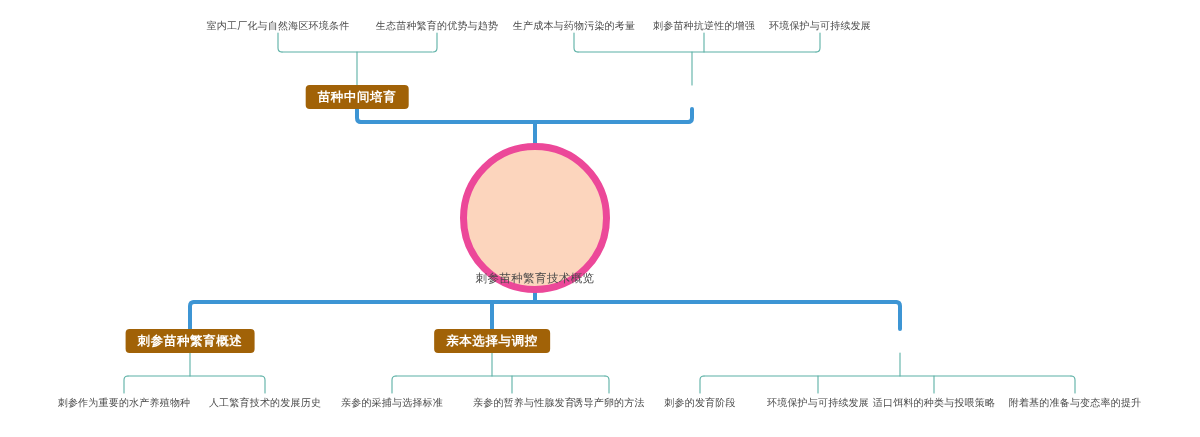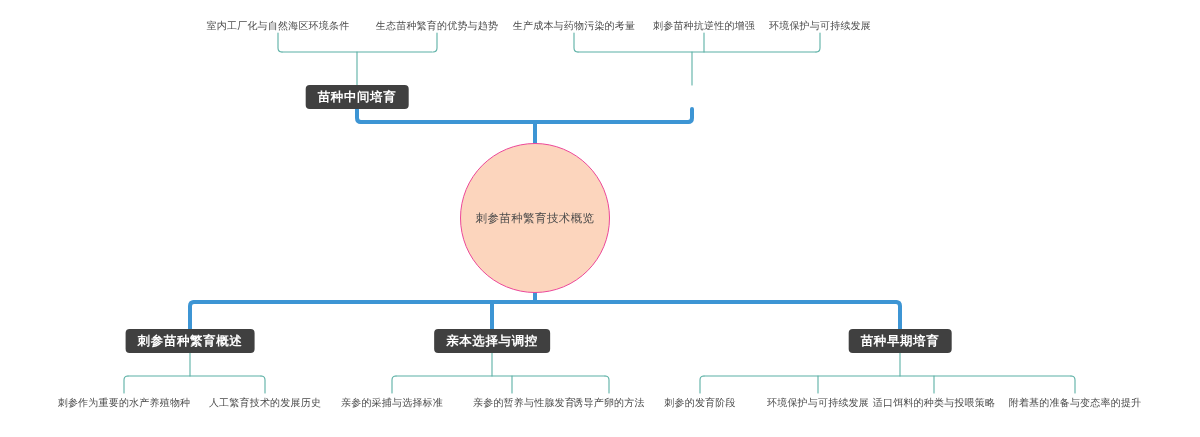--- a/index.html
+++ b/index.html
@@ -20,21 +20,21 @@
   #wires {
     position: absolute;
     left: 0;
     top: 0;
     width: 1200px;
     height: 437px;
     pointer-events: none;
   }
   .node-box {
     position: absolute;
-    background: #404040;
+    background: #a16207;
     color: #ffffff;
     border-radius: 4px;
     font-size: 12.5px;
     font-weight: bold;
     letter-spacing: 0.6px;
     display: flex;
     align-items: center;
     justify-content: center;
     white-space: nowrap;
     height: 24px;
@@ -50,24 +50,24 @@
     transform: translateX(-50%);
     letter-spacing: 0.2px;
     line-height: 14px;
   }
   #center-node {
     position: absolute;
     width: 150px;
     height: 150px;
     border-radius: 50%;
     background: #fcd5bd;
-    border: 1px solid #ec4899;
+    border: 7px solid #ec4899;
     box-sizing: border-box;
     display: flex;
-    align-items: center;
+    align-items: flex-end;
     justify-content: center;
     transform: translate(-50%, -50%);
   }
   #center-node .center-text {
     color: #4a4a4a;
     font-size: 11.5px;
     letter-spacing: 0.4px;
     white-space: nowrap;
   }
 </style>
@@ -147,21 +147,20 @@
   <div class="leaf-label" style="left:574px; top:19px;">生产成本与药物污染的考量</div>
 
   <div class="leaf-label" style="left:704px; top:19px;">刺参苗种抗逆性的增强</div>
 
   <div class="leaf-label" style="left:820px; top:19px;">环境保护与可持续发展</div>
 
   <div class="node-box" style="left:190px; top:329px;text-align:center;">刺参苗种繁育概述</div>
 
   <div class="node-box" style="left:492px; top:329px;">亲本选择与调控</div>
 
-  <div class="node-box" style="left:900px; top:329px;">苗种早期培育</div>
 
   <div class="leaf-label" style="left:124px; top:396px;">刺参作为重要的水产养殖物种</div>
 
   <div class="leaf-label" style="left:265px; top:396px;">人工繁育技术的发展历史</div>
 
   <div class="leaf-label" style="left:392px; top:396px;">亲参的采捕与选择标准</div>
 
   <div class="leaf-label" style="left:512px; top:396px;margin-left:12px;">亲参的暂养与性腺发育</div>
 
   <div class="leaf-label" style="left:609px; top:396px;">诱导产卵的方法</div>

